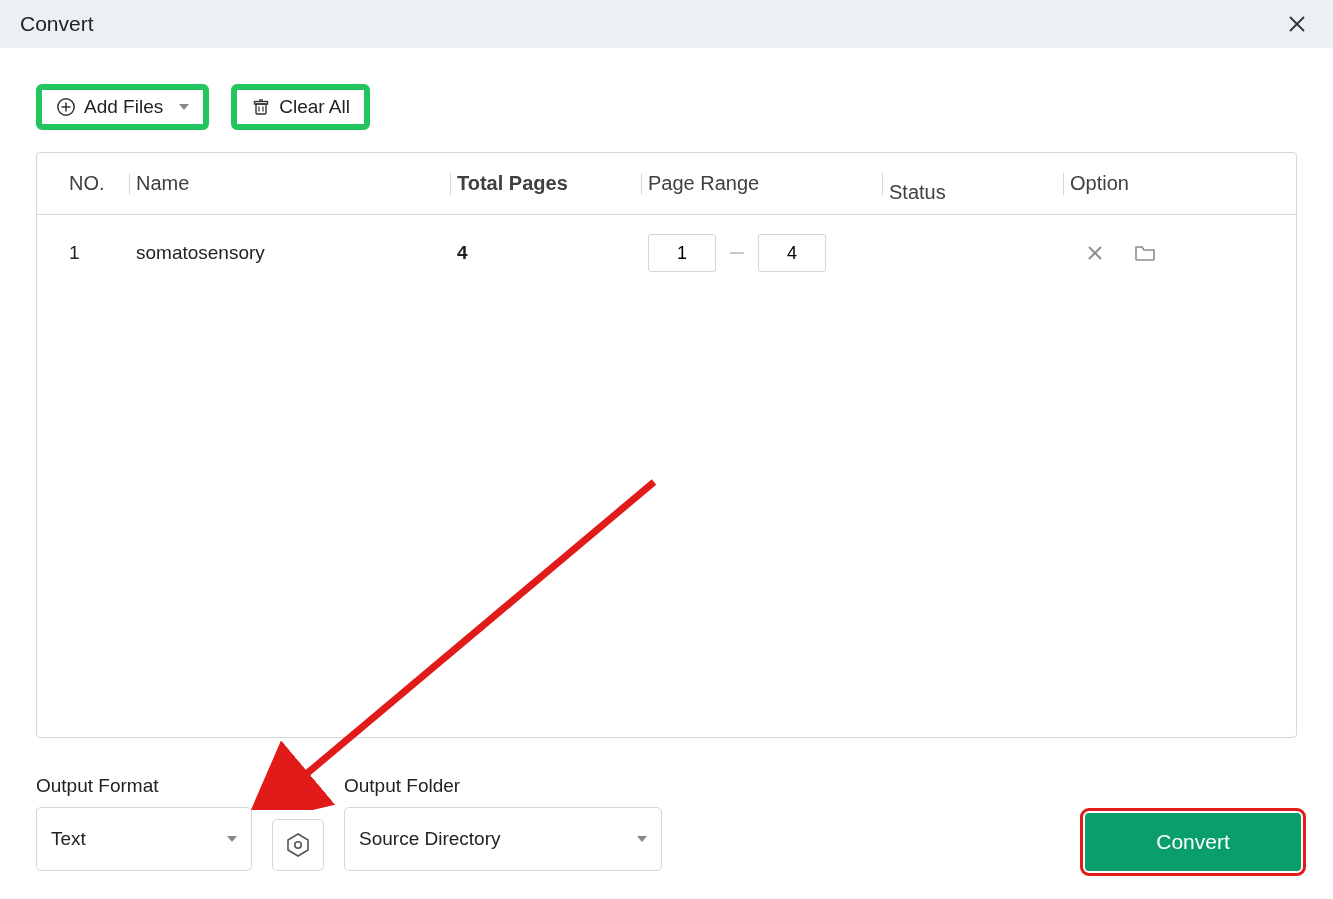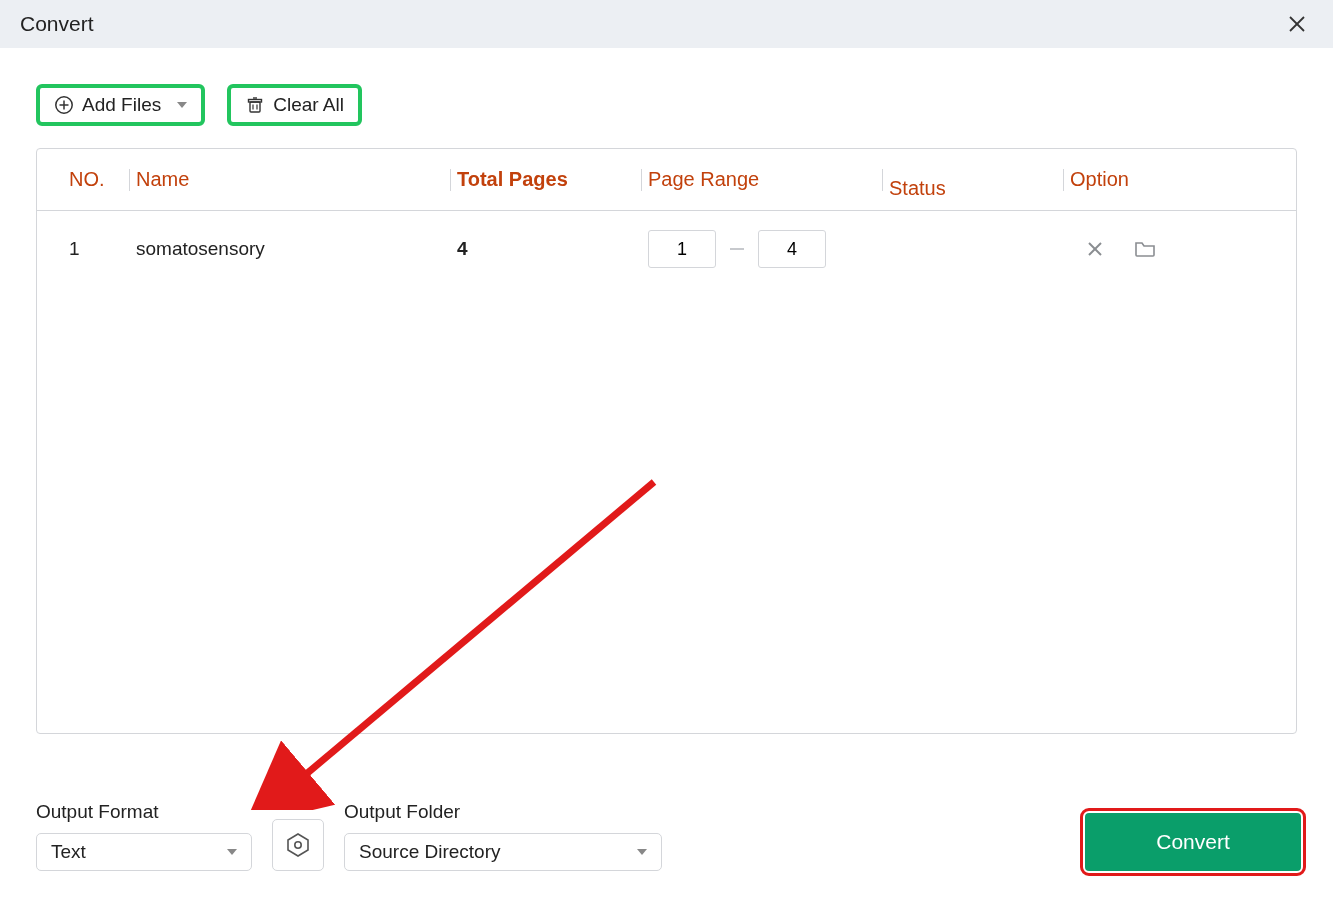--- a/index.html
+++ b/index.html
@@ -36,21 +36,21 @@
     padding: 36px 36px 0 36px;
     position: relative;
     height: 851px; 
   }
   .toolbar {
     display: flex;
     gap: 22px;
     margin-bottom: 22px;
   }
   .btn {
-    border: 4px solid #22c55e;
+    border: 6px solid #22c55e;
     border-radius: 6px;
     background: #fff;
     padding: 6px 14px;
     font-size: 19px;
     display: flex;
     align-items: center;
     gap: 8px;
     cursor: pointer;
     color: #222;
   }
@@ -66,21 +66,21 @@
     height: 586px;
     overflow: hidden;
   }
   .thead {
     display: flex;
     align-items: center;
     border-bottom: 1px solid #d4d6da;
     height: 62px;
     padding: 0 22px;
     font-size: 20px;
-    color: #c2410c;
+    color: #404040;
   }
   .col-sep {
     width: 1px;
     height: 22px;
     background: #d4d6da;
     margin: 0 2px 0 -2px;
   }
   .col-no { width: 72px; padding-left: 10px; }
   .col-name { width: 320px; padding-left: 4px; }
   .col-total { width: 190px; padding-left: 4px; font-weight: bold; }
@@ -128,21 +128,21 @@
     align-items: flex-end;
     gap: 20px;
   }
   .out-group .label {
     font-size: 19px;
     margin-bottom: 10px;
   }
   .select {
     border: 1px solid #d4d6da;
     border-radius: 5px;
-    height: 38px;
+    height: 64px;
     display: flex;
     align-items: center;
     justify-content: space-between;
     padding: 0 14px;
     cursor: pointer;
     background: #fff;
   }
   .select .caret {
     border-left: 5px solid transparent;
     border-right: 5px solid transparent;

